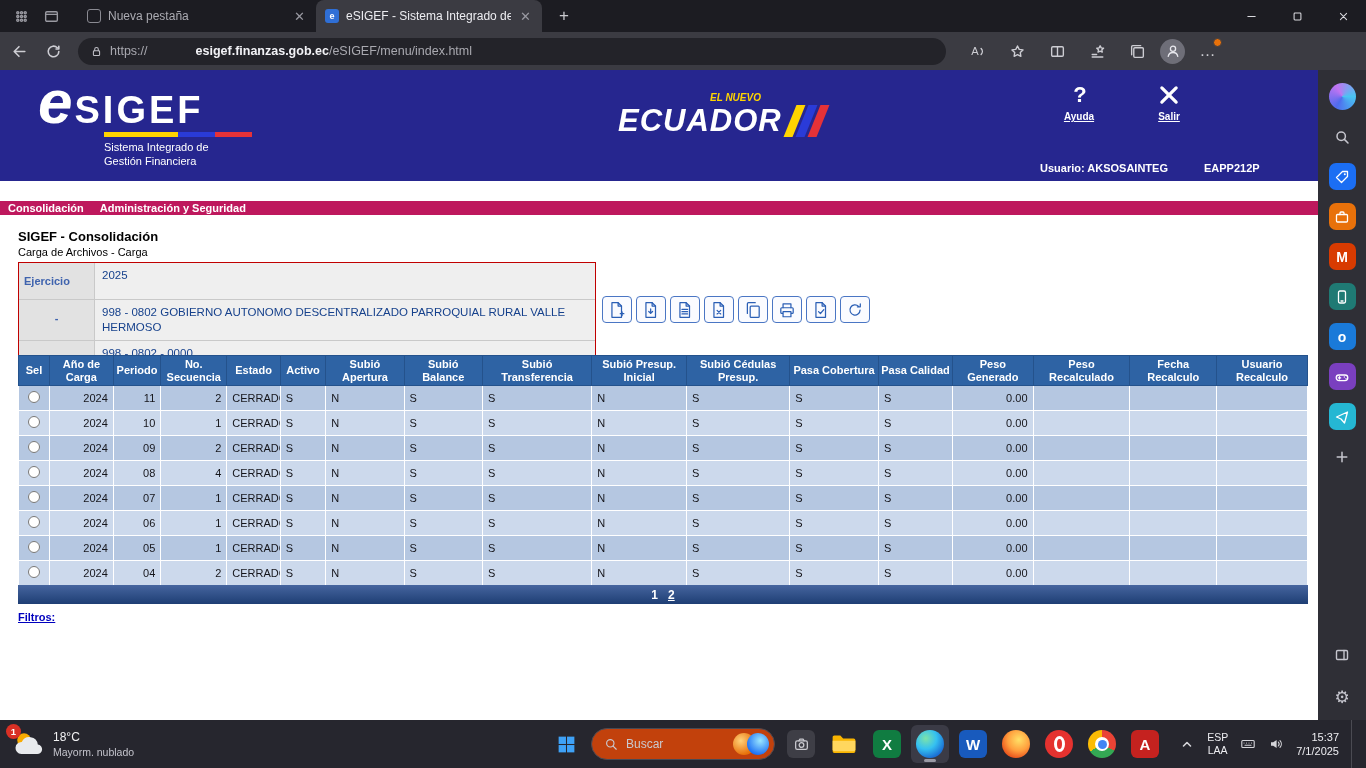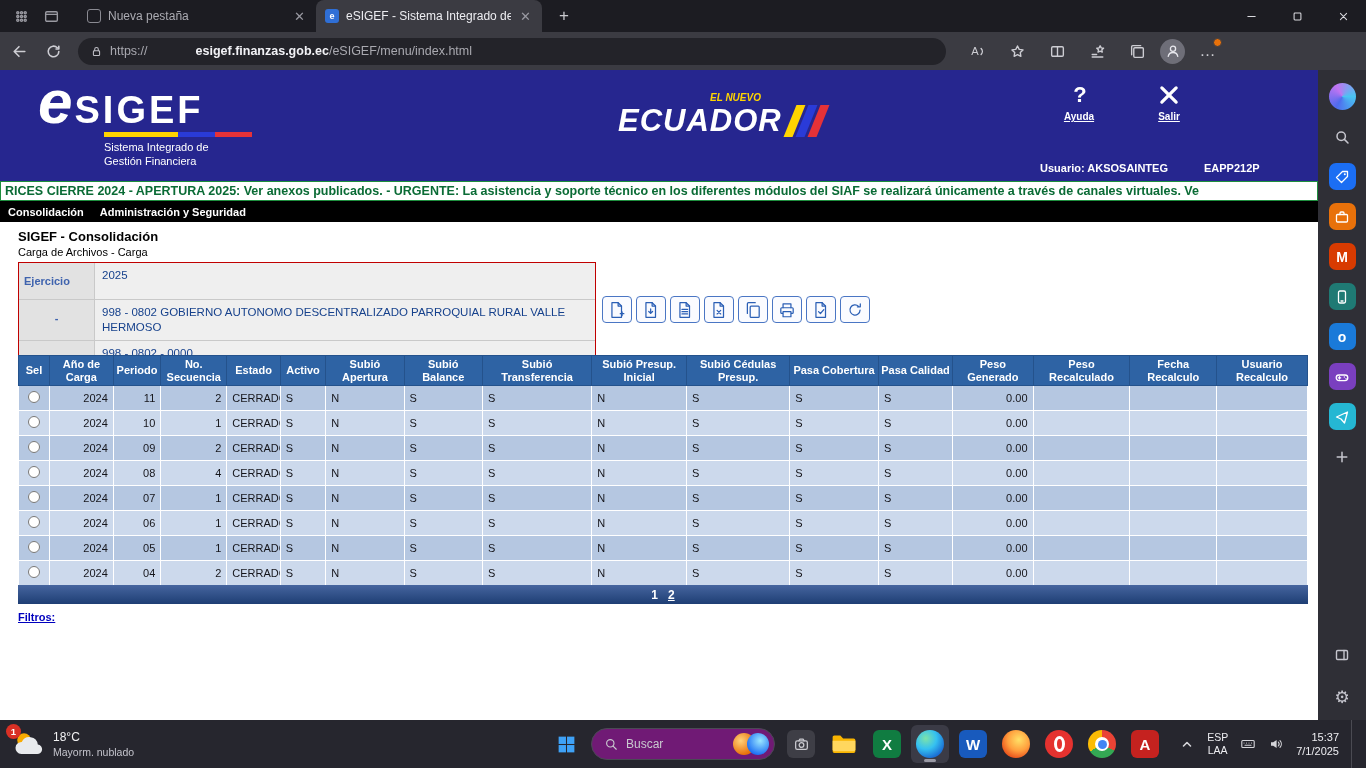--- a/index.html
+++ b/index.html
@@ -61,21 +61,21 @@
   .ec-main { font-style:italic; font-weight:bold; font-size:31px; letter-spacing:1px; }
   .ec-stripes { display:flex; gap:3px; margin-left:4px; }
   .ec-stripes span { width:9px; height:32px; transform:skewX(-22deg); display:block; }
   .hdr-actions { position:absolute; left:1038px; top:12px; display:flex; gap:8px; }
   .hdr-action { width:82px; display:flex; flex-direction:column; align-items:center; gap:3px; color:#fff; }
   .hdr-ico { width:26px; height:26px; display:block; }
   .hdr-lbl { font-size:10px; font-weight:bold; text-decoration:underline; text-align:center; line-height:1.25; }
   .hdr-user { position:absolute; left:1040px; top:92px; display:flex; gap:36px; color:#fff; font-weight:bold; font-size:11px; }
 
   .marquee { position:absolute; top:111px; left:0; width:100%; height:20px; background:#fff; border:1px solid #1E8E3E; color:#0A6B35; font-size:12.5px; font-weight:bold; line-height:18px; white-space:nowrap; overflow:hidden; padding-left:4px; }
-  .menubar { position:absolute; top:131px; left:0; width:100%; height:21px; background:#000000; display:flex; align-items:center; gap:16px; padding-left:8px; }
+  .menubar { position:absolute; top:131px; left:0; width:100%; height:14px; background:#be185d; display:flex; align-items:center; gap:16px; padding-left:8px; }
   .menu-item { color:#fff; font-size:11px; font-weight:bold; }
 
   .pg-title { position:absolute; top:159px; left:18px; font-size:13px; font-weight:bold; color:#000; }
   .pg-sub { position:absolute; top:176px; left:18px; font-size:11px; color:#000; }
 
   .formbox { position:absolute; top:192px; left:18px; width:578px; border:1px solid #C00000; background:#EFEFEF; }
   .form-row { display:flex; border-bottom:1px solid #C9C9C9; }
   .form-row:last-child { border-bottom:none; }
   .form-label { width:76px; flex:0 0 76px; background:#E2E2E2; border-right:1px solid #C9C9C9; color:#3F63AE; font-weight:bold; font-size:11px; padding:12px 5px; }
   .form-label.ctr { text-align:center; }
@@ -101,21 +101,21 @@
   
   .taskbar { position:absolute; top:720px; left:0; width:1366px; height:48px; background:#26262E; display:flex; align-items:center; }
   .weather { display:flex; align-items:center; gap:9px; padding-left:12px; width:190px; position:relative; }
   .weather-ico { width:32px; height:32px; position:relative; }
   .weather-badge { position:absolute; top:-4px; left:-6px; min-width:15px; height:15px; border-radius:8px; background:#D93025; color:#fff; font-size:9.5px; font-weight:bold; display:flex; align-items:center; justify-content:center; padding:0 3px; }
   .temp { font-size:12px; color:#F2F2F4; line-height:1.3; }
   .cond { font-size:10.5px; color:#C4C4CC; line-height:1.2; }
   .tb-center { position:absolute; left:548px; top:0; height:48px; display:flex; align-items:center; gap:7px; }
   .start { width:36px; height:36px; border-radius:6px; display:flex; align-items:center; justify-content:center; color:#3FA2F7; }
   .start .i { width:21px; height:21px; }
-  .searchpill { width:184px; height:32px; border-radius:16px; background:#701a75; border:1px solid #4A4A54; display:flex; align-items:center; gap:8px; padding:0 5px 0 12px; color:#C9C9CF; font-size:12px; }
+  .searchpill { width:184px; height:32px; border-radius:16px; background:#c2410c; border:1px solid #4A4A54; display:flex; align-items:center; gap:8px; padding:0 5px 0 12px; color:#C9C9CF; font-size:12px; }
   .searchpill .i { width:14px; height:14px; flex:0 0 14px; }
   .pill-label { flex:1; }
   .pill-orbs { display:flex; }
   .orb { width:22px; height:22px; border-radius:50%; }
   .orb1 { background:radial-gradient(circle at 35% 35%, #FFD27A, #E8710A 70%); }
   .orb2 { background:radial-gradient(circle at 60% 35%, #9BE7FF, #1B6EF3 75%); margin-left:-8px; }
   .apps { display:flex; gap:5px; }
   .app { width:38px; height:38px; border-radius:6px; display:flex; align-items:center; justify-content:center; position:relative; }
   .app.active { background:#3B3B46; }
   .app.active::after { content:''; position:absolute; bottom:1px; left:13px; right:13px; height:3px; border-radius:2px; background:#9A9AA5; }
@@ -394,21 +394,20 @@
             </span>
             <span class="hdr-lbl">Salir</span>
           </div>
         </div>
       <div class="hdr-user">
         <span>Usuario: AKSOSAINTEG</span>
         <span>EAPP212P</span>
       </div>
     </div>
 
-    <div class="marquee">RICES CIERRE 2024 - APERTURA 2025: Ver anexos publicados. - URGENTE: La asistencia y soporte técnico en los diferentes módulos del SIAF se realizará únicamente a través de canales virtuales. Ve</div>
     <div class="menubar" id="menu-bar">
         <span class="menu-item">Consolidación</span>
         <span class="menu-item">Administración y Seguridad</span>
       </div>
 
     <div class="pg-title">SIGEF - Consolidación</div>
     <div class="pg-sub">Carga de Archivos - Carga</div>
 
     <div class="formbox" id="form-box">
         <div class="form-row">

